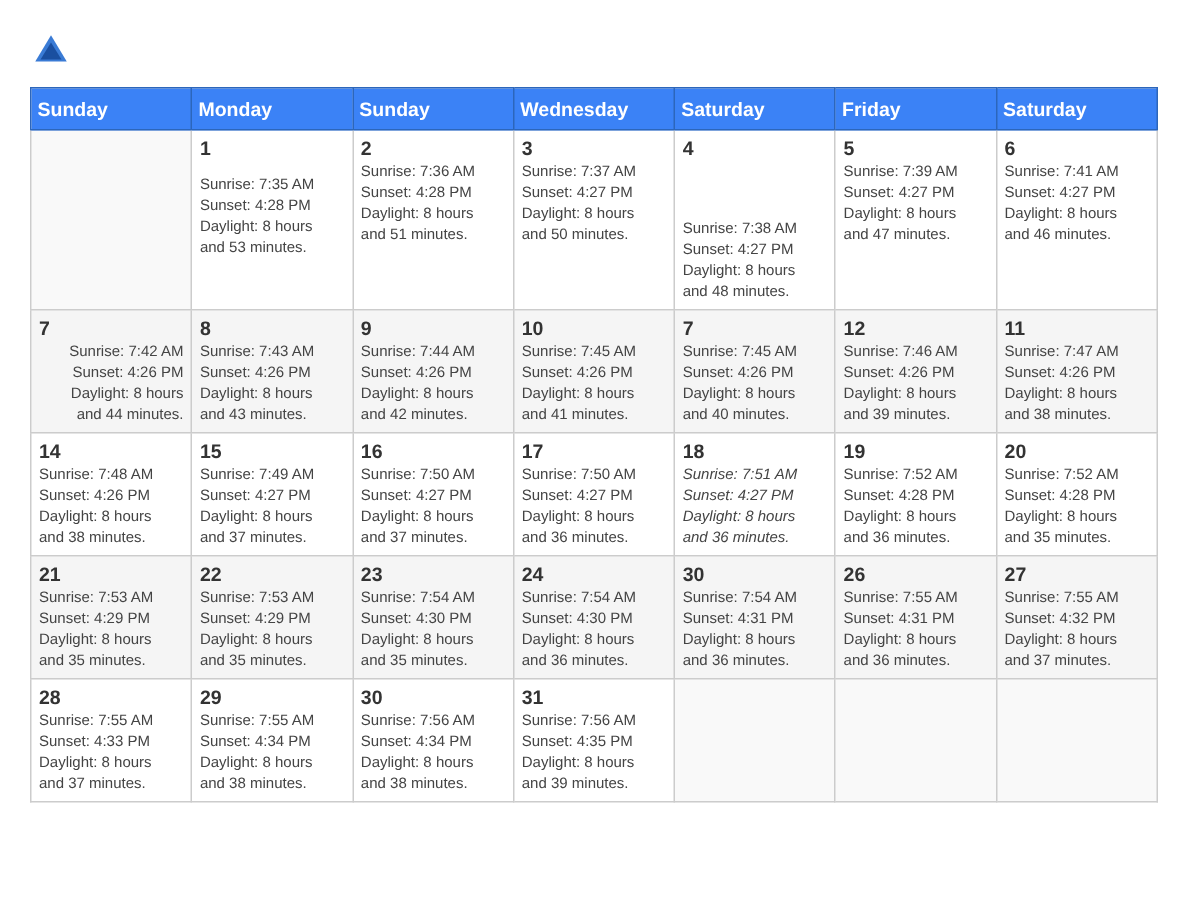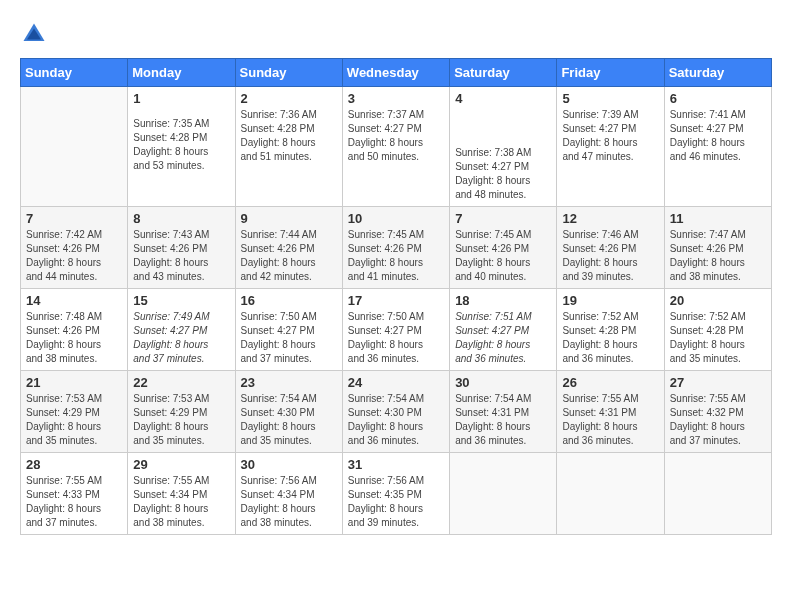--- a/index.html
+++ b/index.html
@@ -162,21 +162,21 @@
           <span class="day-number">6</span>
           <div class="day-info" style="white-space: pre-line;">Sunrise: 7:41 AM
 Sunset: 4:27 PM
 Daylight: 8 hours
 and 46 minutes.</div>
         </td>
       </tr>
       <tr>
         <td>
           <span class="day-number">7</span>
-          <div class="day-info" style="white-space: pre-line;">Sunrise: 7:42 AM
+          <div class="day-info" style="white-space: pre-line; text-align: right;">Sunrise: 7:42 AM
 Sunset: 4:26 PM
 Daylight: 8 hours
 and 44 minutes.</div>
         </td>
         <td>
           <span class="day-number">8</span>
           <div class="day-info" style="white-space: pre-line;">Sunrise: 7:43 AM
 Sunset: 4:26 PM
 Daylight: 8 hours
 and 43 minutes.</div>
@@ -220,21 +220,21 @@
       <tr>
         <td>
           <span class="day-number">14</span>
           <div class="day-info" style="white-space: pre-line;">Sunrise: 7:48 AM
 Sunset: 4:26 PM
 Daylight: 8 hours
 and 38 minutes.</div>
         </td>
         <td>
           <span class="day-number">15</span>
-          <div class="day-info" style="white-space: pre-line; font-style: italic;">Sunrise: 7:49 AM
+          <div class="day-info" style="white-space: pre-line;">Sunrise: 7:49 AM
 Sunset: 4:27 PM
 Daylight: 8 hours
 and 37 minutes.</div>
         </td>
         <td>
           <span class="day-number">16</span>
           <div class="day-info" style="white-space: pre-line;">Sunrise: 7:50 AM
 Sunset: 4:27 PM
 Daylight: 8 hours
 and 37 minutes.</div>

